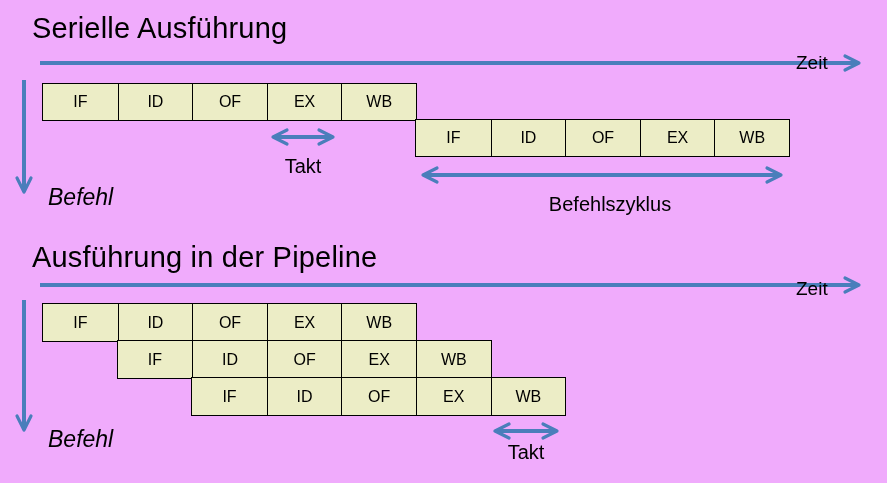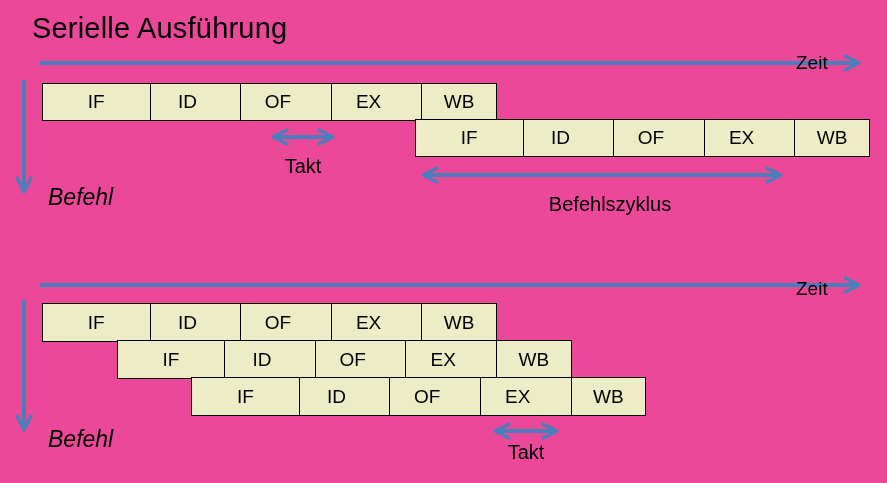--- a/index.html
+++ b/index.html
@@ -5,21 +5,21 @@
   :root{
     --accent:#4a7ebb;
     --box-fill:#ecedc6;
     --box-border:#000000;
     --text:#000000;
   }
   html,body{margin:0;padding:0;background:#ffffff;}
   #canvas{
     position:relative;
     width:887px;height:483px;
-    background:#ec4899;
+    background:#f0abfc;
     font-family:"Liberation Sans", sans-serif;
     color:var(--text);
     overflow:hidden;
   }
   .abs{position:absolute;}
   .section-title{
     font-size:29px;
     letter-spacing:0.2px;
     color:var(--text);
     white-space:nowrap;
@@ -47,22 +47,21 @@
     border:1.6px solid var(--box-border);
     box-sizing:content-box;
   }
   .scell{
     width:74.6px;
     display:flex;
     align-items:center;
     justify-content:center;
     border-left:1.6px solid var(--box-border);
     box-sizing:border-box;
-    font-size:19px;
-    margin-left:16px;
+    font-size:16px;
   }
   .scell:first-child{border-left:none;}
   .h36 .scell{height:36px;}
   .h37 .scell{height:37px;}
   svg.overlay{
     position:absolute;
     left:0;top:0;width:887px;height:483px;
     pointer-events:none;
   }
   .aline{
@@ -120,20 +119,21 @@
       <div class="scell">EX</div>
       <div class="scell">WB</div>
     </div>
 
   <div class="abs center-label" style="left:303px;top:155px;">Takt</div>
 
   <div class="abs center-label" style="left:598px;top:193px;margin-left:12px;">Befehlszyklus</div>
 
   <div class="abs small-label" style="left:48px;top:184px;">Befehl</div>
 
+  <div class="abs section-title" style="left:32px;top:241px;">Ausführung in der Pipeline</div>
 
   <div class="abs zeit-label" style="left:796px;top:250px;">Zeit</div>
 
   <div class="srow h37" style="left:42px;top:303px;">
       <div class="scell">IF</div>
       <div class="scell">ID</div>
       <div class="scell">OF</div>
       <div class="scell">EX</div>
       <div class="scell">WB</div>
     </div>

